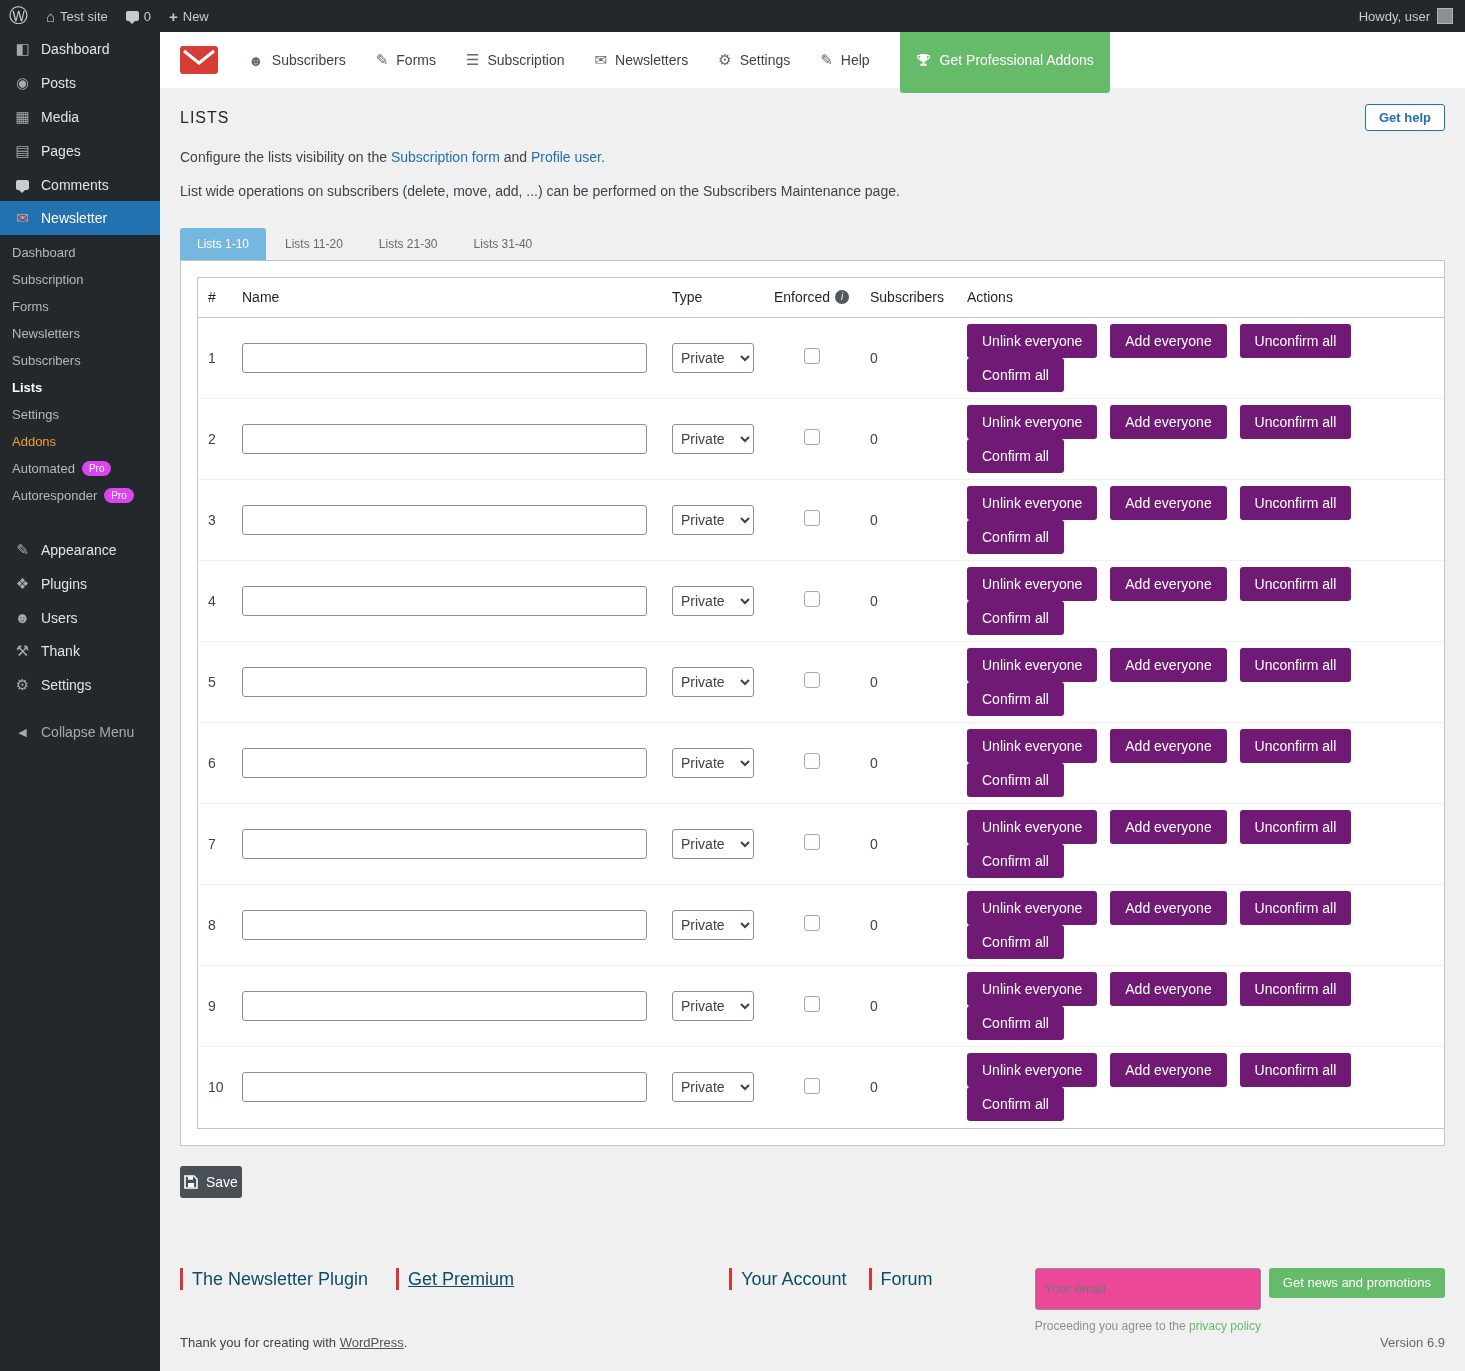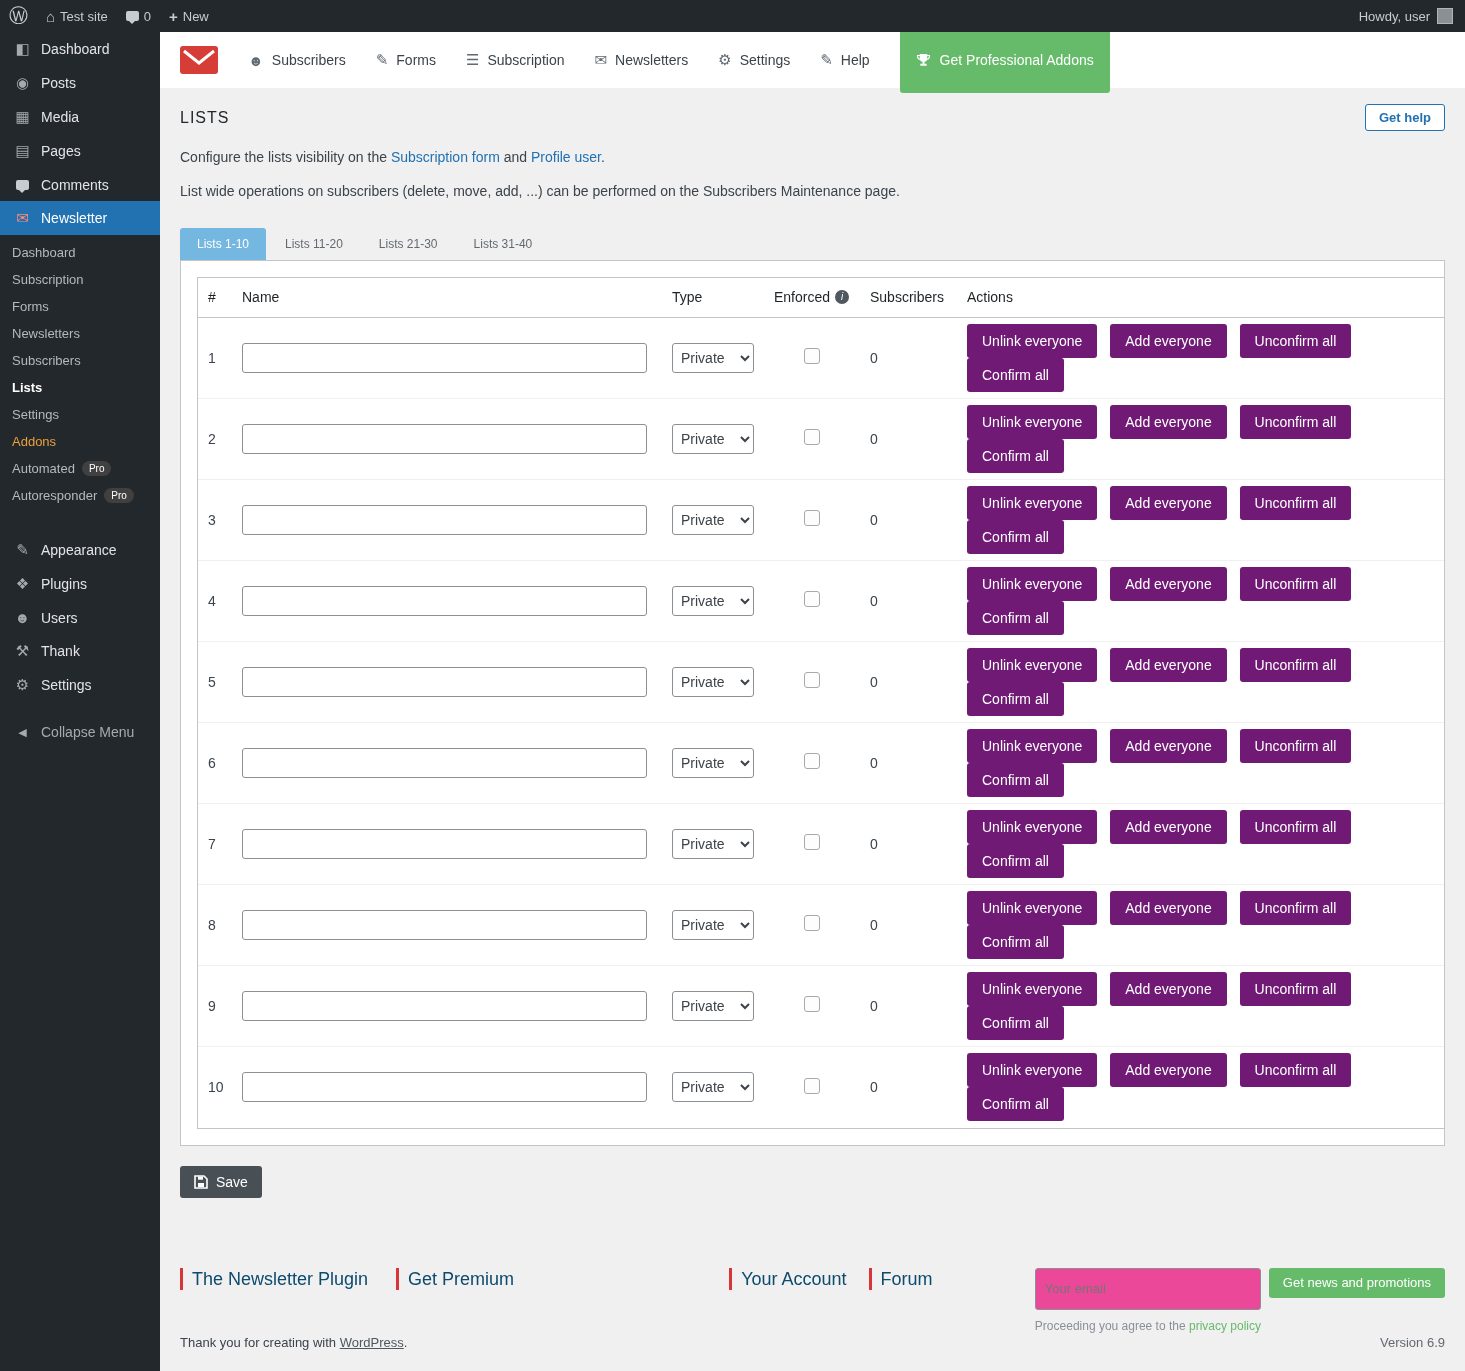--- a/index.html
+++ b/index.html
@@ -38,21 +38,21 @@
   .menu-item.active-parent { background: #2271b1; color: #fff; }
   .menu-item.active-parent .mi-icon { color: #ffb6a8; }
   .menu-item.active-parent::after {
     content: ''; position: absolute; right: -8px; top: 50%; margin-top: -8px;
     border: 8px solid transparent; border-left-color: #2271b1; border-right-width: 0;
   }
   .submenu { padding: 4px 0 10px; }
   .submenu-item { padding: 6px 12px; color: #b4b9be; font-size: 13px; cursor: pointer; display: flex; align-items: center; }
   .submenu-item.current { color: #fff; font-weight: bold; }
   .submenu-item.addons { color: #e9a13b; }
-  .pro-badge { background: #404040; color: #fff; font-size: 10px; padding: 1px 7px; border-radius: 9px; margin-left: 7px; line-height: 13px; }
+  .pro-badge { background: #d946ef; color: #fff; font-size: 10px; padding: 1px 7px; border-radius: 9px; margin-left: 7px; line-height: 13px; }
   .menu-sep { height: 14px; }
 
   
   .main { margin-left: 160px; }
 
   .nl-nav { background: #fff; height: 56px; display: flex; align-items: center; padding: 0 20px; gap: 30px; }
   .nl-logo { display: flex; align-items: center; cursor: pointer; }
   .nl-tab { display: flex; align-items: center; gap: 8px; color: #3c434a; font-size: 14px; cursor: pointer; }
   .nl-tab .tab-icon { color: #606a73; font-size: 15px; }
   .addons-btn {
@@ -97,30 +97,30 @@
   .type-select { width: 82px; height: 30px; border: 1px solid #8c8f94; border-radius: 3px; background: #fff; font-size: 14px; padding: 0 4px; color: #3c434a; font-family: inherit; }
   .c-enforced { padding-left: 30px; }
   .cb { width: 16px; height: 16px; appearance: none; -webkit-appearance: none; border: 1px solid #a7aaad; border-radius: 3px; background: #fdfdfd; margin: 0; cursor: pointer; }
   .gbtn {
     background: #701a75; border: none; color: #fff; border-radius: 3px; padding: 9px 15px;
     font-size: 14px; margin-right: 9px; cursor: pointer; font-family: inherit;
   }
 
   .save-btn {
     margin-top: 20px; background: #484f55; color: #fff; border: none; border-radius: 3px;
-    padding: 8px 14px; font-size: 14px; display: inline-flex; gap: 8px; align-items: center;
+    padding: 8px 4px; font-size: 14px; display: inline-flex; gap: 8px; align-items: center;
     cursor: pointer; font-family: inherit;
   }
 
   
   .footer { margin-top: 70px; }
   .footer-top { display: flex; align-items: flex-start; }
   .f-link { border-left: 3px solid #d63638; padding-left: 9px; font-size: 18px; color: #0c4a6e; cursor: pointer; line-height: 1.25; }
   .f-link.m1 { margin-right: 28px; }
-  .f-link.m2 { margin-right: 215px; }
+  .f-link.m2 { margin-right: 215px; text-decoration: underline; }
   .f-link.m3 { margin-right: 22px; }
   .email-block { margin-left: auto; }
   .email-row { display: flex; gap: 8px; }
   .email-input { width: 226px; height: 42px; border: 1px solid #8c8f94; border-radius: 3px; padding: 0 9px; font-size: 13px; background: #ec4899; font-family: inherit; }
   .subscribe-btn { background: #66bb6a; color: #fff; border: none; border-radius: 3px; height: 30px; padding: 0 14px; font-size: 13px; cursor: pointer; font-family: inherit; }
   .privacy { margin-top: 9px; font-size: 12px; color: #8a9096; }
   .privacy a { color: #66bb6a; text-decoration: none; cursor: pointer; }
   .footer-bottom { display: flex; justify-content: space-between; align-items: center; margin-top: 2px; padding-bottom: 10px; font-size: 13px; }
   .thanks { color: #3c434a; }
   .thanks a { color: #50575e; text-decoration: underline; cursor: pointer; }

